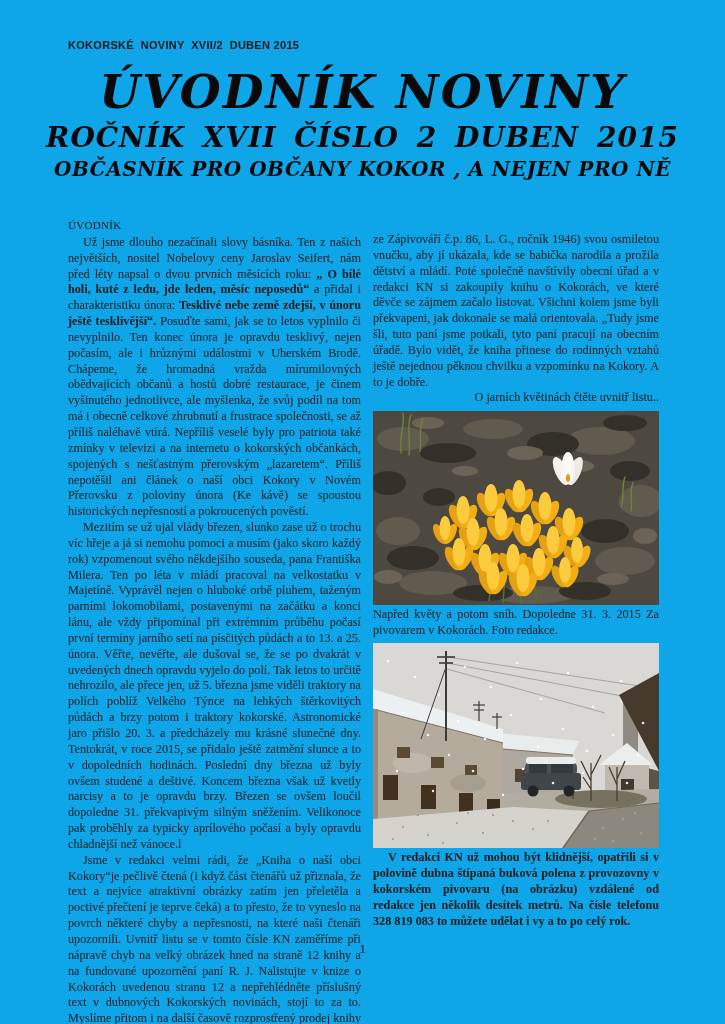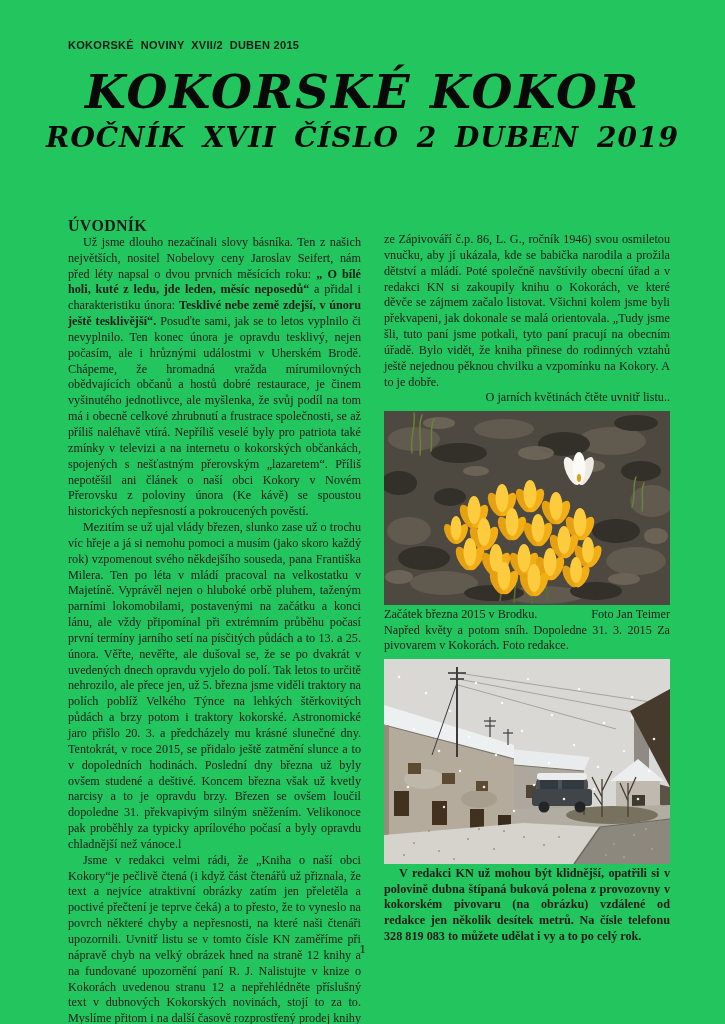--- a/index.html
+++ b/index.html
@@ -1,54 +1,55 @@
 <!DOCTYPE html>
 <html><head>
 <meta charset="utf-8">
 <style>
   html,body{margin:0;padding:0;background:#ffffff;}
-  .page{position:relative;width:725px;height:1024px;background:#22c55e;overflow:hidden;
+  .page{position:relative;width:725px;height:1024px;background:#0ea5e9;overflow:hidden;
         font-family:"Liberation Serif",serif;color:#1b1b1b;}
   .runhead{position:absolute;left:68px;top:39px;
            font-family:"Liberation Sans",sans-serif;font-weight:700;font-size:11px;
            letter-spacing:.3px;white-space:pre;color:#191919;}
   .masthead{position:absolute;left:0;right:0;top:64px;text-align:center;color:#090909;}
   .m-title{font-family:"DejaVu Serif",serif;font-style:italic;font-weight:700;
            font-size:47px;line-height:56px;letter-spacing:2px;}
   .m-sub{font-family:"DejaVu Serif",serif;font-style:italic;font-weight:700;
          font-size:28px;line-height:36px;letter-spacing:1px;word-spacing:7px;}
   .m-tag{font-family:"DejaVu Serif",serif;font-style:italic;font-weight:700;
          font-size:20px;line-height:26px;letter-spacing:.5px;}
   .col{position:absolute;top:218px;font-size:12.2px;line-height:15.85px;text-align:justify;}
   .col-left{left:68px;width:293px;}
-  .col-right{left:373px;width:286px;margin-left:11px;}
+  .col-right{left:373px;width:286px;}
   .col p{margin:0;text-indent:15px;}
   .col p.noindent{text-indent:0;}
-  h3.sec{font-size:16px;font-weight:700;margin:0 0 1px 0;letter-spacing:.3px;}
+  h3.sec{font-size:11px;font-weight:400;margin:0 0 1px 0;letter-spacing:.3px;}
   h4.art{font-size:12.6px;font-weight:700;margin:11px 0 2px 0;text-align:left;letter-spacing:.4px;}
   .bold-para{font-weight:700;}
   .first-right{margin-top:14px !important;}
   .leadin{text-align:right;}
   figure.photo{margin:5px 0 2px 0;padding:0;}
   figure.photo svg{display:block;}
   .cap-row{display:flex;justify-content:space-between;text-indent:0;line-height:15.5px;}
   .cap-just{text-indent:0 !important;line-height:15.5px;}
   .pagenum{position:absolute;left:0;right:0;top:941px;text-align:center;
            font-size:13.5px;font-family:"Liberation Serif",serif;}
 </style>
 </head>
 <body>
 
 <div class="page">
 
   <div class="runhead">KOKORSKÉ  NOVINY  XVII/2  DUBEN 2015</div>
 
   <div class="masthead">
-    <div class="m-title">KOKORSKÉ KOKOR</div>
-    <div class="m-sub">ROČNÍK  XVII  ČÍSLO 2  DUBEN 2019</div>
+    <div class="m-title">ÚVODNÍK NOVINY</div>
+    <div class="m-sub">ROČNÍK  XVII  ČÍSLO 2  DUBEN 2015</div>
+    <div class="m-tag">OBČASNÍK PRO OBČANY KOKOR , A NEJEN PRO NĚ</div>
   </div>
 
   <div class="col col-left">
     <h3 class="sec">ÚVODNÍK</h3>
     <p><span>Už jsme dlouho nezačínali slovy básníka.  Ten z našich největších, nositel Nobelovy ceny Jaroslav Seifert, nám před léty napsal o dvou prvních měsících roku: </span><b>„ O bílé holi, kuté z ledu, jde leden, měsíc neposedů“</b><span> a přidal i charakteristiku února: </span><b>Tesklivé nebe země zdejší, v únoru ještě tesklivější“.</b><span> Posuďte sami, jak se to letos vyplnilo či nevyplnilo. Ten konec února je opravdu tesklivý, nejen počasím, ale i hrůznými událostmi v Uherském Brodě. Chápeme, že hromadná vražda mírumilovných obědvajících občanů a hostů dobré restaurace, je činem vyšinutého jednotlivce, ale myšlenka, že svůj podíl na tom má i obecně celkové zhrubnutí a frustrace společnosti, se až příliš naléhavě vtírá. Nepříliš veselé byly pro patriota také zmínky v televizi a na internetu o kokorských občankách, spojených s nešťastným přerovským „lazaretem“. Příliš nepotěšil ani článek o naší obci Kokory v Novém Přerovsku z poloviny února (Ke kávě) se spoustou historických nepřesností a pokroucených pověstí.</span></p>
     <p>Mezitím se už ujal vlády březen, slunko zase už o trochu víc hřeje a já si nemohu pomoci a musím (jako skoro každý rok) vzpomenout svého někdejšího souseda, pana Františka Milera. Ten po léta v mládí pracoval na velkostatku v Majetíně. Vyprávěl nejen o hluboké orbě pluhem, taženým parními lokomobilami, postavenými na začátku a konci lánu, ale vždy připomínal při extrémním průběhu počasí první termíny jarního setí na písčitých půdách a to 13. a 25. února. Věřte, nevěřte, ale dušoval se, že se po dvakrát v uvedených dnech opravdu vyjelo do polí. Tak letos to určitě nehrozilo, ale přece jen, už 5. března jsme viděli traktory na polích poblíž Velkého Týnce na lehkých štěrkovitých půdách a brzy potom i traktory kokorské. Astronomické jaro přišlo 20. 3. a předcházely mu krásné slunečné dny. Tentokrát, v roce 2015, se přidalo ještě zatmění slunce a to v dopoledních hodinách. Poslední dny března už byly ovšem studené a deštivé. Koncem března však už kvetly narcisy a to je opravdu brzy. Březen se ovšem loučil dopoledne 31. překvapivým silným sněžením. Velikonoce pak proběhly za typicky aprílového počasí a byly opravdu chladnější než vánoce.l</p>
     <p>Jsme v redakci velmi rádi, že „Kniha o naší obci Kokory“je pečlivě čtená (i když část čtenářů už přiznala, že text a nejvíce atraktivní obrázky zatím jen přeletěla a poctivé přečtení je teprve čeká) a to přesto, že to vyneslo na povrch některé chyby a nepřesnosti, na které naši čtenáři upozornili. Uvnitř listu se v tomto čísle KN zaměříme při nápravě chyb na velký obrázek hned na straně 12 knihy a na fundované upozornění paní R. J. Nalistujte v knize o Kokorách uvedenou stranu 12 a nepřehlédněte příslušný text v dubnových Kokorských novinách, stojí to za to. Myslíme přitom i na další časově rozprostřený prodej knihy a jako jeden z možných a zajímavých způsobů, uvádíme letos připravované srazy absolventů kokorské školy, kde by mohl být o tuto publikaci zájem. K tomu jen pár čísel. Ke konci března 2015 bylo zatím prodáno či povinně zasláno 270  výtisků, tedy 50  % celkového nákladu.</p>
 
   </div>
 
@@ -197,24 +198,20 @@
             </g>
           <g transform="translate(72 118)">
               <ellipse cx="-7" cy="2" rx="5" ry="11" fill="#e5a112" transform="rotate(-28)"></ellipse>
               <ellipse cx="7" cy="2" rx="5" ry="11" fill="#f3ae16" transform="rotate(28)"></ellipse>
               <ellipse cy="-1" rx="5.5" ry="12" fill="#fccb3e"></ellipse>
             </g>
         </g>
       </svg>
     </figure>
 
-    <div class="cap-row">
-      <span>Začátek března 2015 v Brodku.</span>
-      <span>Foto Jan Teimer</span>
-    </div>
     <p class="cap-just">Napřed květy a potom sníh. Dopoledne 31. 3. 2015 Za pivovarem v Kokorách. Foto redakce.</p>
 
     <figure class="photo">
       <svg width="286" height="205" viewBox="0 0 286 205" preserveAspectRatio="none" xmlns="http://www.w3.org/2000/svg">
         <rect width="286" height="205" fill="#d9d8d5"></rect>
         <g stroke="#8a8782" stroke-width="0.8" opacity="0.8">
           <path d="M74,14 L286,46" fill="none"></path>
             <path d="M74,20 L286,60" fill="none"></path>
             <path d="M74,26 L232,70" fill="none"></path>
         </g>

